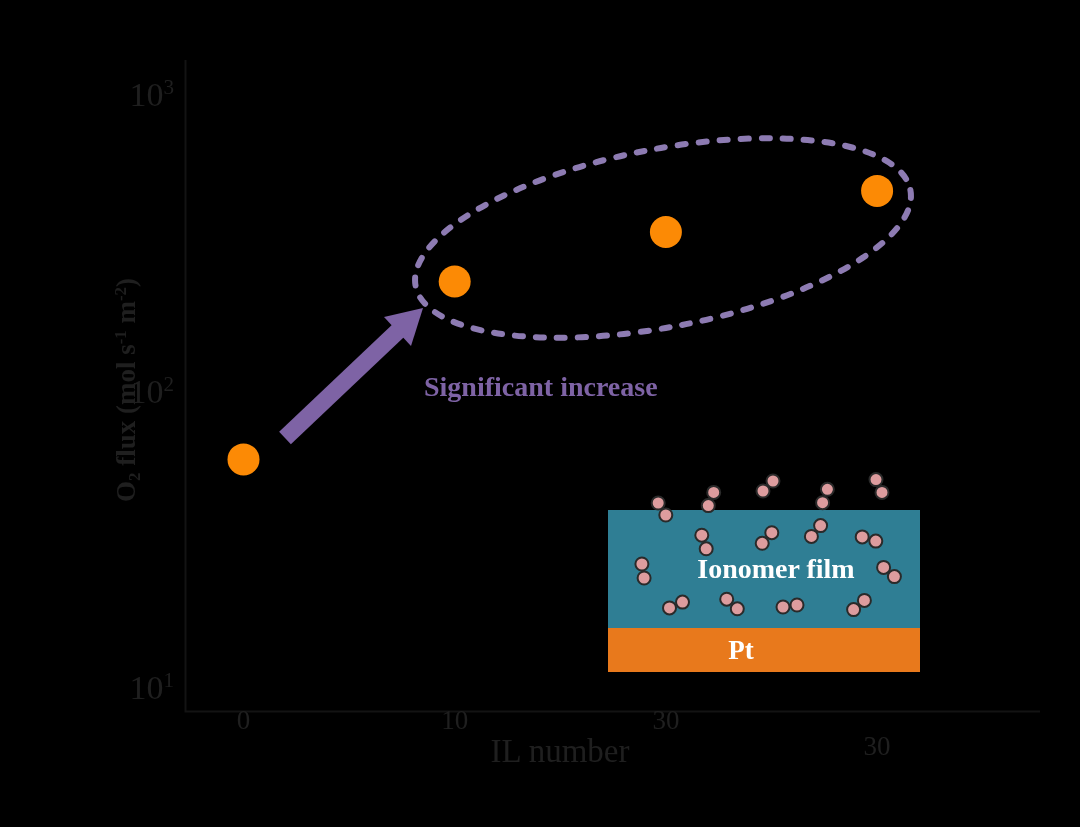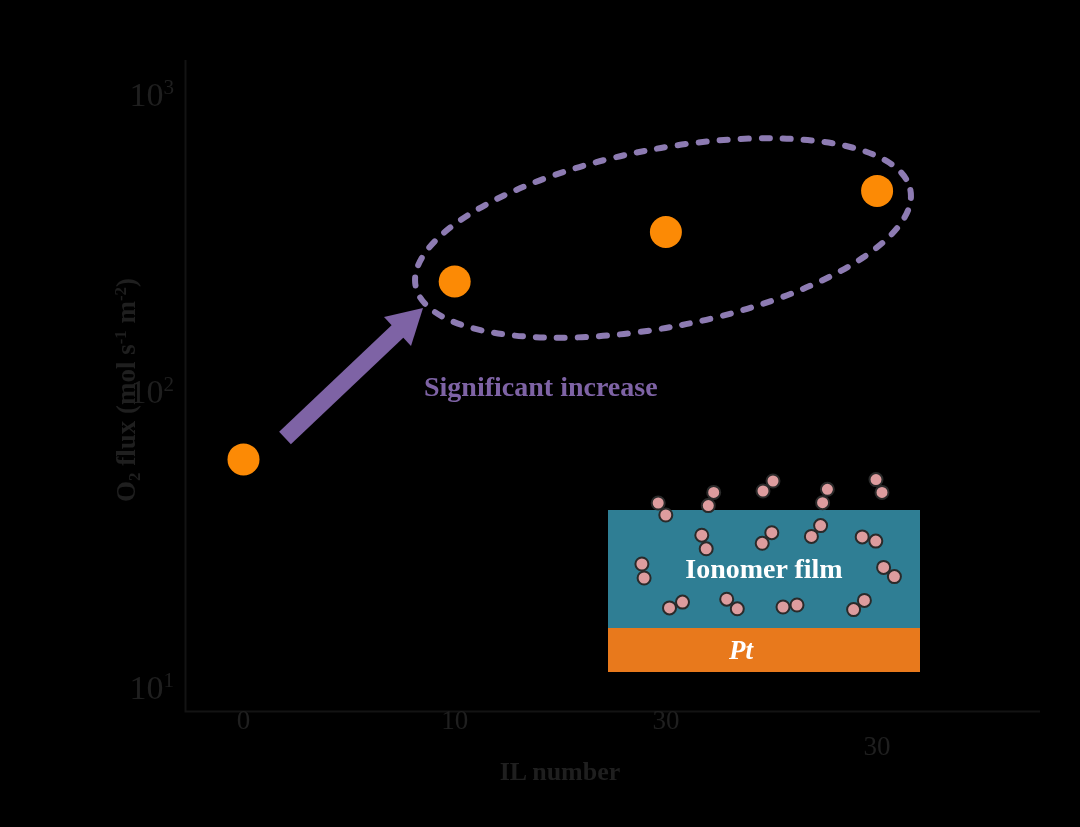--- a/index.html
+++ b/index.html
@@ -4,28 +4,28 @@
 <style>
   html,body{margin:0;padding:0;background:#000;}
   .canvas{position:relative;width:1080px;height:827px;background:#000;overflow:hidden;
           font-family:"Liberation Serif","DejaVu Serif",serif;}
   .canvas svg{position:absolute;left:0;top:0;}
   #text-layer{position:absolute;left:0;top:0;width:100%;height:100%;}
   .xtick{position:absolute;transform:translateX(-50%);top:705px;font-size:27px;color:var(--axis-text);white-space:nowrap;}
   .ytick{position:absolute;right:906px;transform:translateY(-50%);font-size:34px;color:var(--axis-text);white-space:nowrap;}
   .sup{position:relative;top:-0.55em;font-size:0.62em;}
   .sub{position:relative;top:0.28em;font-size:0.62em;}
-  .xlabel{position:absolute;left:560px;top:733px;transform:translateX(-50%);font-size:26px;font-weight:bold;color:var(--axis-text);white-space:nowrap;margin-top:24px;}
+  .xlabel{position:absolute;left:560px;top:733px;transform:translateX(-50%);font-size:33px;font-weight:normal;color:var(--axis-text);white-space:nowrap;}
   .ylabel{position:absolute;left:126px;top:390px;transform:translate(-50%,-50%) rotate(-90deg);font-size:27px;font-weight:bold;color:var(--axis-text);white-space:nowrap;}
   .annotation{position:absolute;left:399px;top:371px;font-size:28px;font-weight:bold;color:var(--purple);white-space:nowrap;margin-left:25px;}
   .o2-perm{position:absolute;left:676px;top:430px;font-size:28px;font-weight:bold;color:var(--red);white-space:nowrap;}
   .film-label{position:absolute;left:608px;top:510px;width:312px;height:118px;display:flex;align-items:center;justify-content:center;
-              font-size:28px;font-weight:bold;color:var(--label-white);}
+              font-size:28px;font-weight:bold;color:var(--label-white);padding-left:12px;}
   .pt-label{position:absolute;left:608px;top:628px;width:266px;height:44px;display:flex;align-items:center;justify-content:center;
-            font-size:27px;font-weight:bold;color:var(--label-white);font-style:italic;}
+            font-size:27px;font-weight:bold;color:var(--label-white);}
 </style>
 </head>
 <body>
 
 <div class="canvas">
   <svg width="1080" height="827" viewBox="0 0 1080 827">
 
     <path d="M185.5,60 V711.5 H1040" fill="none" stroke="var(--spine)" stroke-width="2"></path>
 
     <g transform="translate(663,238) rotate(-11)">

